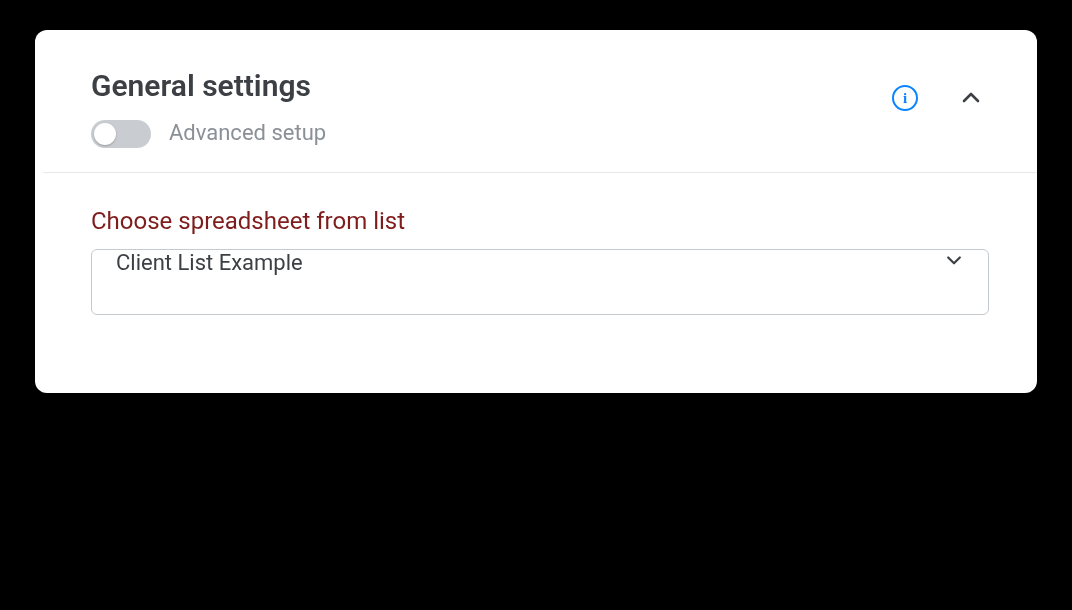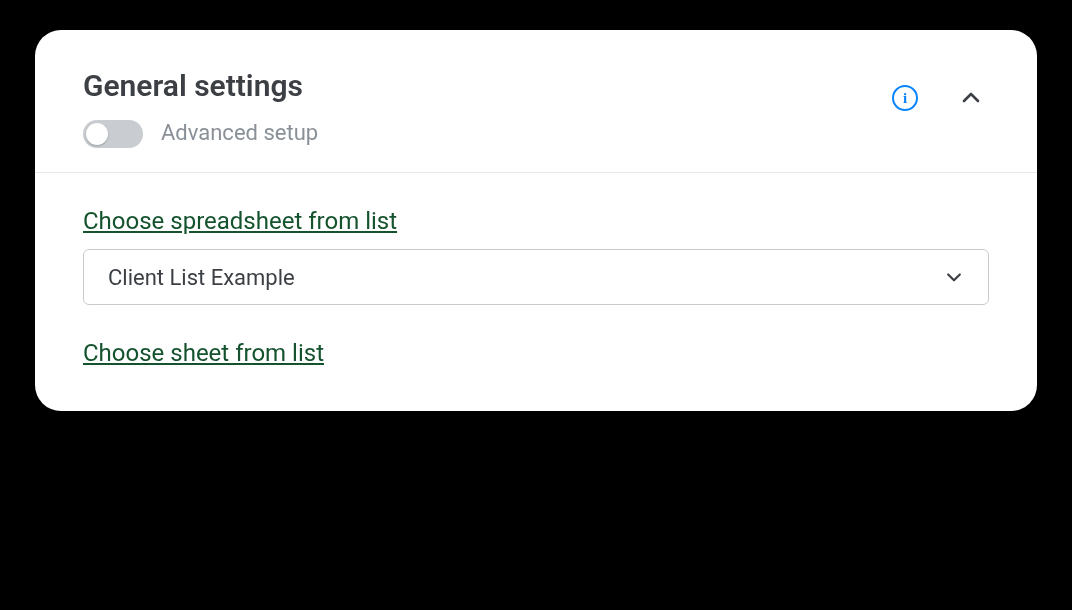--- a/index.html
+++ b/index.html
@@ -7,25 +7,26 @@
     body {
       background: #000;
       font-family: -apple-system, BlinkMacSystemFont, "Segoe UI", Roboto, "Helvetica Neue", Arial, sans-serif;
       display: flex;
       align-items: flex-start;
       justify-content: center;
       padding: 30px 35px 30px 35px;
     }
     .panel {
       background: #fff;
-      border-radius: 26px;
+      border-radius: 12px;
       width: 100%;
       max-width: 1002px;
       box-shadow: 0 2px 8px rgba(0,0,0,0.15);
       overflow: hidden;
+      padding-left: 8px;
     }
     .panel-header {
       display: flex;
       align-items: flex-start;
       justify-content: space-between;
       padding: 38px 48px 24px 48px;
       border-bottom: 1px solid #e6e8ea;
     }
     .header-left {
       display: flex;
@@ -116,33 +117,31 @@
       flex-direction: column;
       gap: 34px;
     }
     .field-group {
       display: flex;
       flex-direction: column;
       gap: 14px;
     }
     .field-label {
       font-size: 24px;
-      color: #14532d;
+      color: #7f1d1d;
       font-weight: 400;
-      text-decoration: underline;
     }
     .select-box {
       position: relative;
       width: 100%;
-      height: 56px;
+      height: 66px;
       border: 1px solid #c5cacf;
       border-radius: 6px;
       background: #fff;
       display: flex;
-      align-items: center;
       justify-content: space-between;
       padding: 0 24px;
       cursor: pointer;
       font-size: 22px;
       color: #3c3f44;
     }
     .chevron {
       flex-shrink: 0;
     }
   </style>
@@ -181,18 +180,17 @@
       <label class="field-label">Choose spreadsheet from list</label>
       <div class="select-box" role="combobox" aria-expanded="false">
         <span>Client List Example</span>
         <svg class="chevron" width="20" height="20" viewBox="0 0 24 24" fill="none" stroke="#3c3f44" stroke-width="2.6" stroke-linecap="round" stroke-linejoin="round">
           <polyline points="5 9 12 16 19 9"></polyline>
         </svg>
       </div>
     </div>
 
     <div class="field-group">
-      <label class="field-label">Choose sheet from list</label>
     </div>
 
   </div>
 
 </div>
 
 </body></html>

